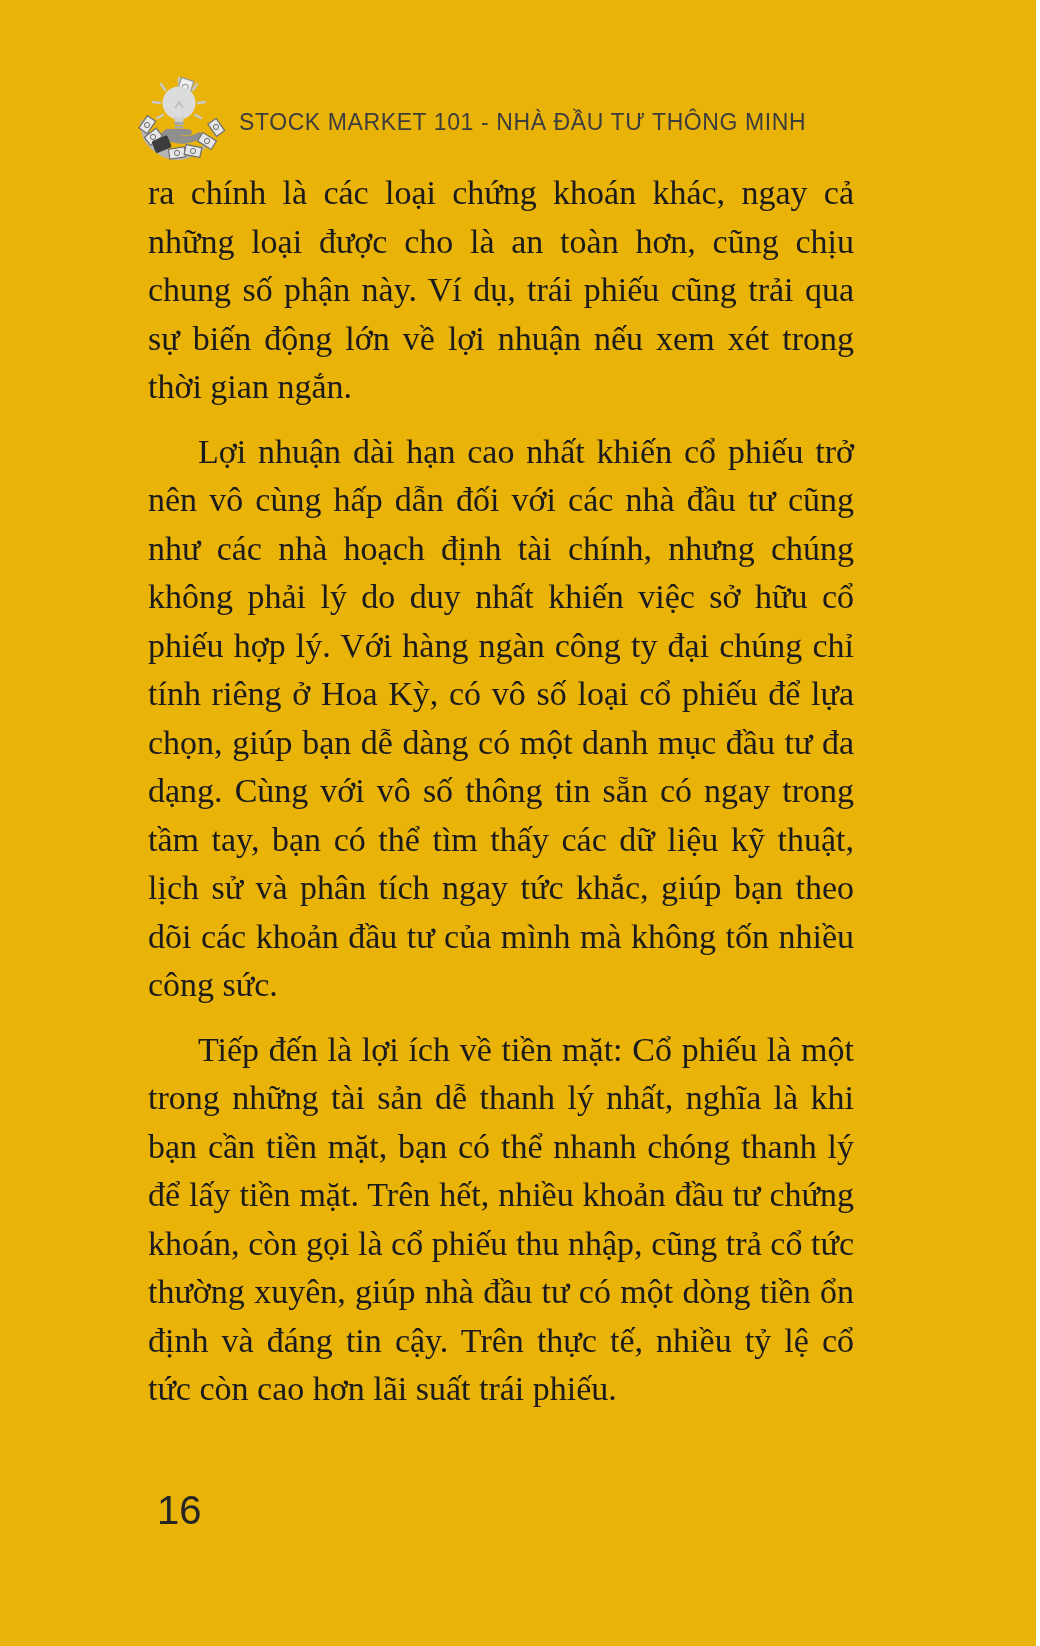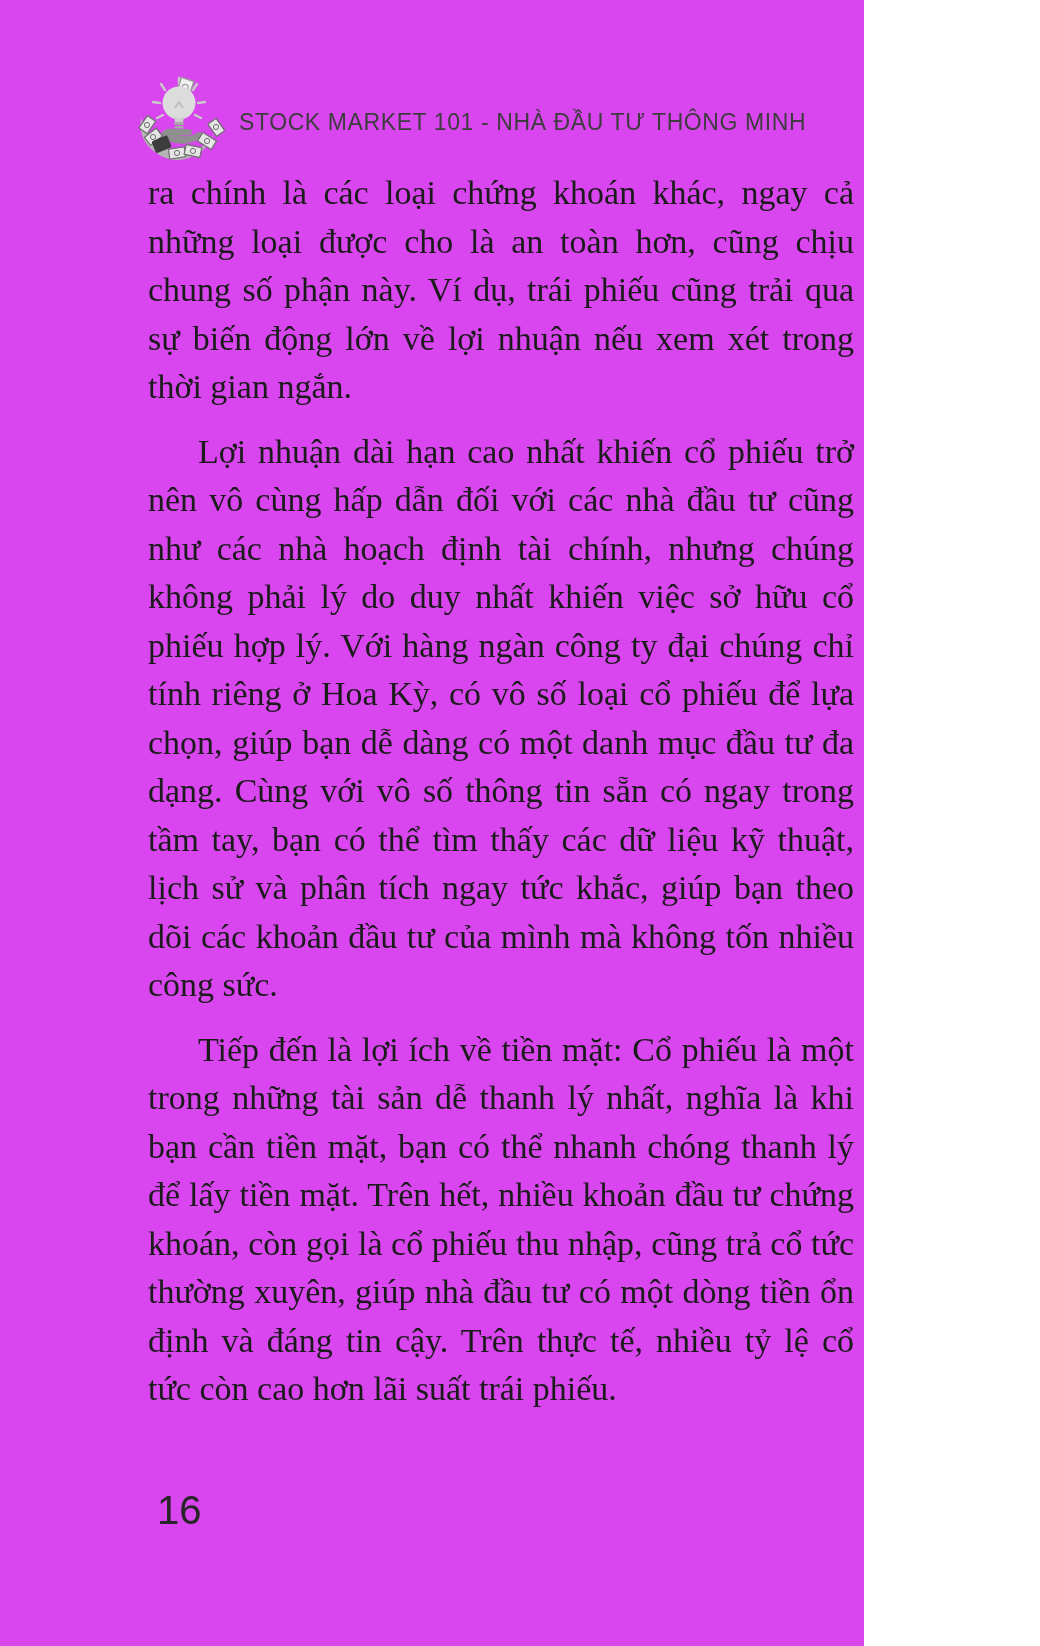--- a/index.html
+++ b/index.html
@@ -2,23 +2,23 @@
 <html lang="vi"><head>
 <meta charset="utf-8">
 <style>
   html, body {
     margin: 0;
     padding: 0;
     background: #ffffff;
   }
   .page {
     position: relative;
-    width: 864px;
+    width: 1036px;
     height: 1646px;
-    background: #d946ef;
+    background: #eab308;
     overflow: hidden;
     font-family: "Liberation Serif", "DejaVu Serif", serif;
   }
   
   .header {
     position: absolute;
     top: 72px;
     left: 133px;
     display: flex;
     align-items: center;

